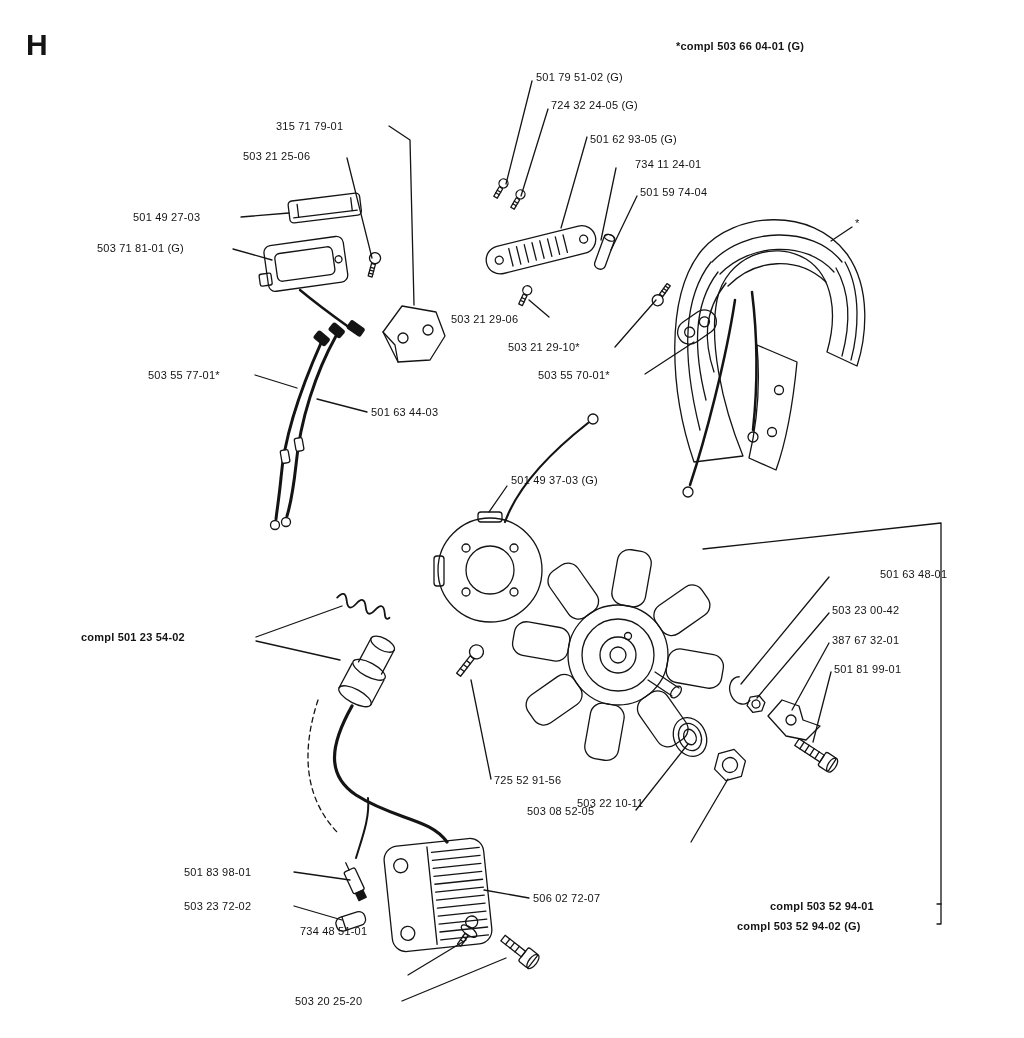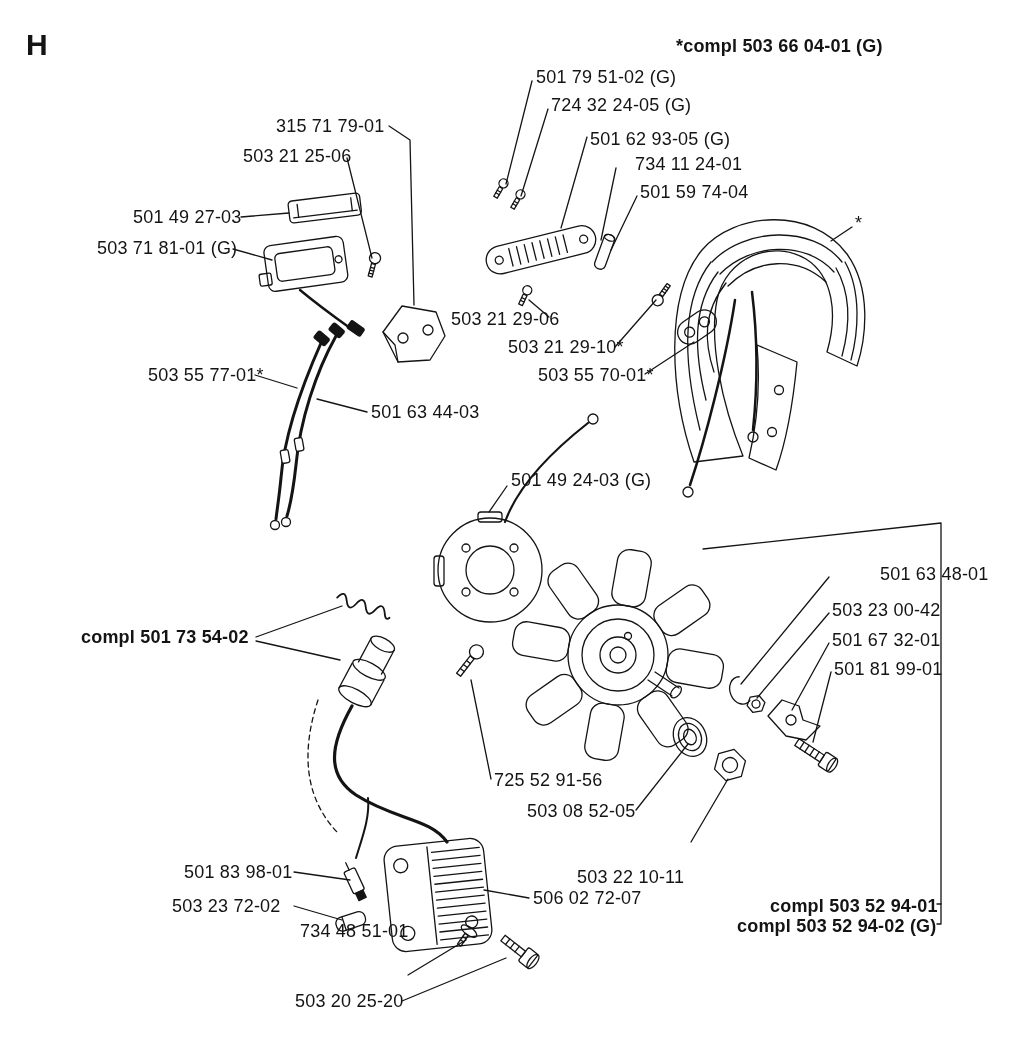--- a/index.html
+++ b/index.html
@@ -8,21 +8,21 @@
     width:1024px; height:1038px;
     font-family:"Liberation Sans", sans-serif;
     color:#141414;
   }
   .canvas {
     position:relative; width:1024px; height:1038px;
     background:#ffffff; overflow:hidden;
   }
   .canvas svg { position:absolute; left:0; top:0; }
   .lbl {
-    position:absolute; font-size:18px; line-height:16px;
+    position:absolute; font-size:11px; line-height:16px;
     color:#141414; white-space:nowrap; letter-spacing:0.2px;
   }
   .lbl.bold { font-weight:bold; }
   .section-letter {
     position:absolute; left:26px; top:28px;
     font-size:30px; font-weight:bold; color:#141414;
   }
 </style>
 </head>
 <body>
@@ -332,31 +332,31 @@
   <div class="lbl" style="left:640px;top:184px">501 59 74-04</div>
   <div class="lbl" style="left:276px;top:118px">315 71 79-01</div>
   <div class="lbl" style="left:243px;top:148px">503 21 25-06</div>
   <div class="lbl" style="left:133px;top:209px">501 49 27-03</div>
   <div class="lbl" style="left:97px;top:240px">503 71 81-01 (G)</div>
   <div class="lbl" style="left:451px;top:311px">503 21 29-06</div>
   <div class="lbl" style="left:508px;top:339px">503 21 29-10*</div>
   <div class="lbl" style="left:538px;top:367px">503 55 70-01*</div>
   <div class="lbl" style="left:148px;top:367px">503 55 77-01*</div>
   <div class="lbl" style="left:371px;top:404px">501 63 44-03</div>
-  <div class="lbl" style="left:511px;top:472px">501 49 24-03 (G)</div>
+  <div class="lbl" style="left:511px;top:472px">501 49 37-03 (G)</div>
   <div class="lbl" style="left:855px;top:215px">*</div>
   <div class="lbl" style="left:880px;top:566px">501 63 48-01</div>
   <div class="lbl" style="left:832px;top:602px">503 23 00-42</div>
-  <div class="lbl" style="left:832px;top:632px">501 67 32-01</div>
+  <div class="lbl" style="left:832px;top:632px">387 67 32-01</div>
   <div class="lbl" style="left:834px;top:661px">501 81 99-01</div>
-  <div class="lbl bold" style="left:81px;top:629px">compl 501 73 54-02</div>
+  <div class="lbl bold" style="left:81px;top:629px">compl 501 23 54-02</div>
   <div class="lbl" style="left:494px;top:772px">725 52 91-56</div>
   <div class="lbl" style="left:527px;top:803px">503 08 52-05</div>
-  <div class="lbl" style="left:577px;top:869px">503 22 10-11</div>
+  <div class="lbl" style="left:577px;top:795px">503 22 10-11</div>
   <div class="lbl" style="left:184px;top:864px">501 83 98-01</div>
-  <div class="lbl" style="left:172px;top:898px">503 23 72-02</div>
+  <div class="lbl" style="left:184px;top:898px">503 23 72-02</div>
   <div class="lbl" style="left:533px;top:890px">506 02 72-07</div>
   <div class="lbl bold" style="left:770px;top:898px">compl 503 52 94-01</div>
   <div class="lbl bold" style="left:737px;top:918px">compl 503 52 94-02 (G)</div>
   <div class="lbl" style="left:300px;top:923px">734 48 51-01</div>
   <div class="lbl" style="left:295px;top:993px">503 20 25-20</div>
 
 </div>
 
 </body></html>

